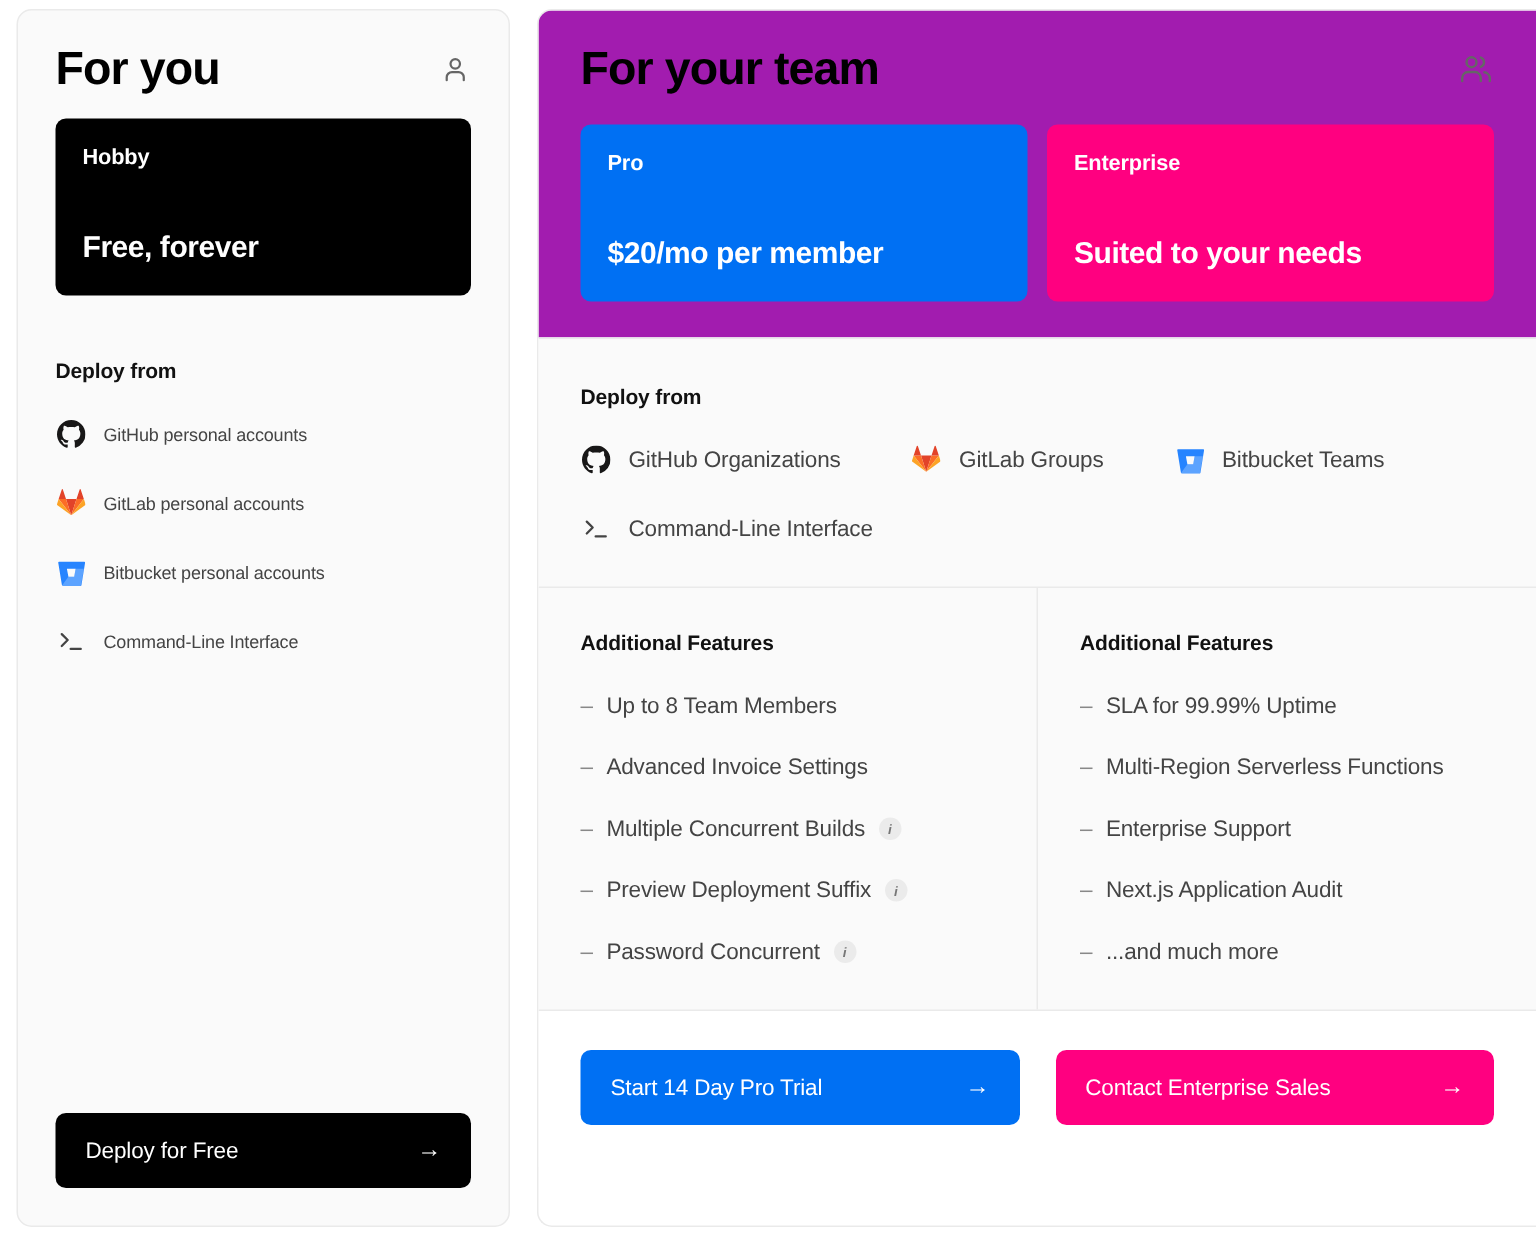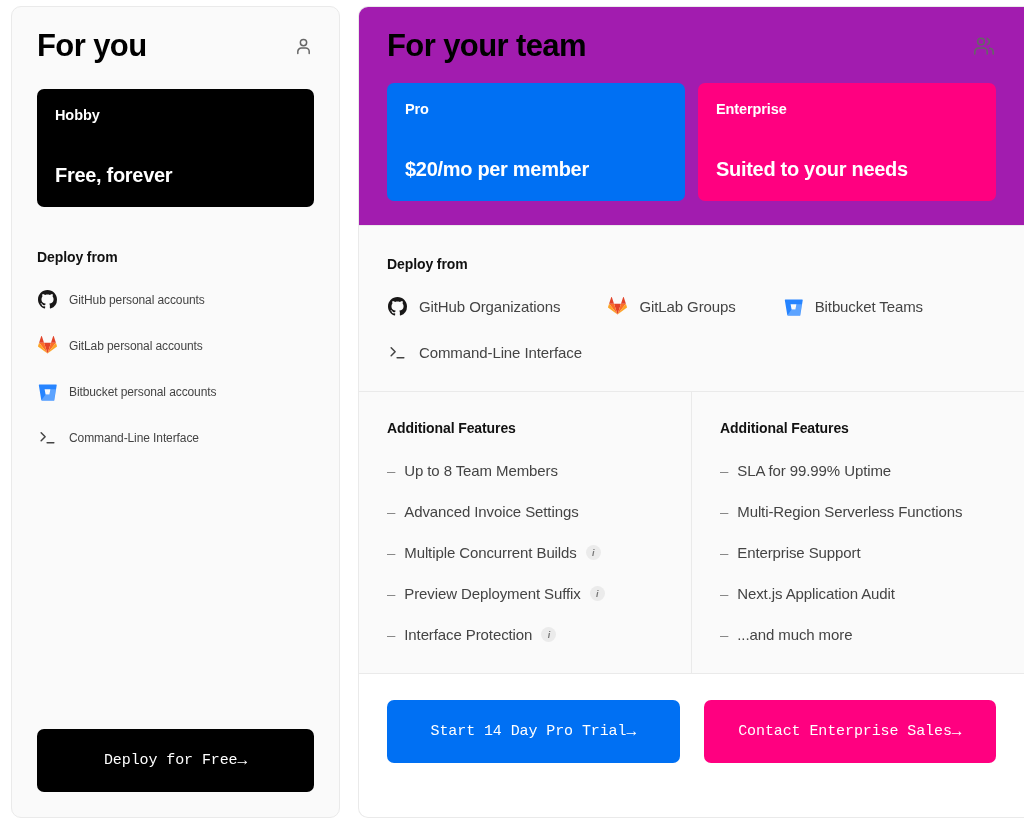--- a/index.html
+++ b/index.html
@@ -26,21 +26,21 @@
     border: 1px solid #eaeaea;
     border-radius: 10px;
     display: flex;
     flex-direction: column;
     padding: 22px 25px 0 25px;
   }
   .panel-head {
     display: flex;
     align-items: center;
     justify-content: space-between;
-    margin-bottom: 26px;
+    margin-bottom: 16px;
   }
   .panel-title {
     font-size: 31px;
     font-weight: 700;
     letter-spacing: -0.6px;
     color: #000;
     line-height: 1.1;
   }
   .head-icon { color: #666; display: flex; align-items: center; }
 
@@ -85,31 +85,31 @@
     letter-spacing: -0.1px;
   }
   .src-row.cli { margin-top: 22px; }
   .src-icon { width: 21px; height: 21px; flex: 0 0 21px; display: flex; align-items: center; justify-content: center; }
 
   .left-spacer { flex: 1 1 auto; }
 
   .cta {
     display: flex;
     align-items: center;
-    justify-content: center;
+    justify-content: space-between;
     border-radius: 7px;
     padding: 0 20px;
-    height: 63px;
+    height: 50px;
     font-size: 15px;
     font-weight: 400;
     color: #fff;
     letter-spacing: -0.1px;
     border: none;
     cursor: pointer;
-    font-family: Liberation Mono, monospace;
+    font-family: Liberation Sans, sans-serif;
     width: 100%;
   }
   .cta.black { background: #000; }
   .cta-arrow { font-size: 16px; line-height: 1; }
   .left-cta-wrap { padding-bottom: 25px; }
 
   
   .panel-right {
     flex: 1 1 auto;
     margin-right: 0;
@@ -376,21 +376,21 @@
           <span>Multiple Concurrent Builds</span>
           <span class="info-badge">i</span>
         </div>
         <div class="feat-item">
           <span class="dash">–</span>
           <span>Preview Deployment Suffix</span>
           <span class="info-badge">i</span>
         </div>
         <div class="feat-item">
           <span class="dash">–</span>
-          <span>Interface Protection</span>
+          <span>Password Concurrent</span>
           <span class="info-badge">i</span>
         </div>
       </div>
 
       <div class="feat-col">
         <div class="sect-title">Additional Features</div>
 
         <div class="feat-item">
           <span class="dash">–</span>
           <span>SLA for 99.99% Uptime</span>

